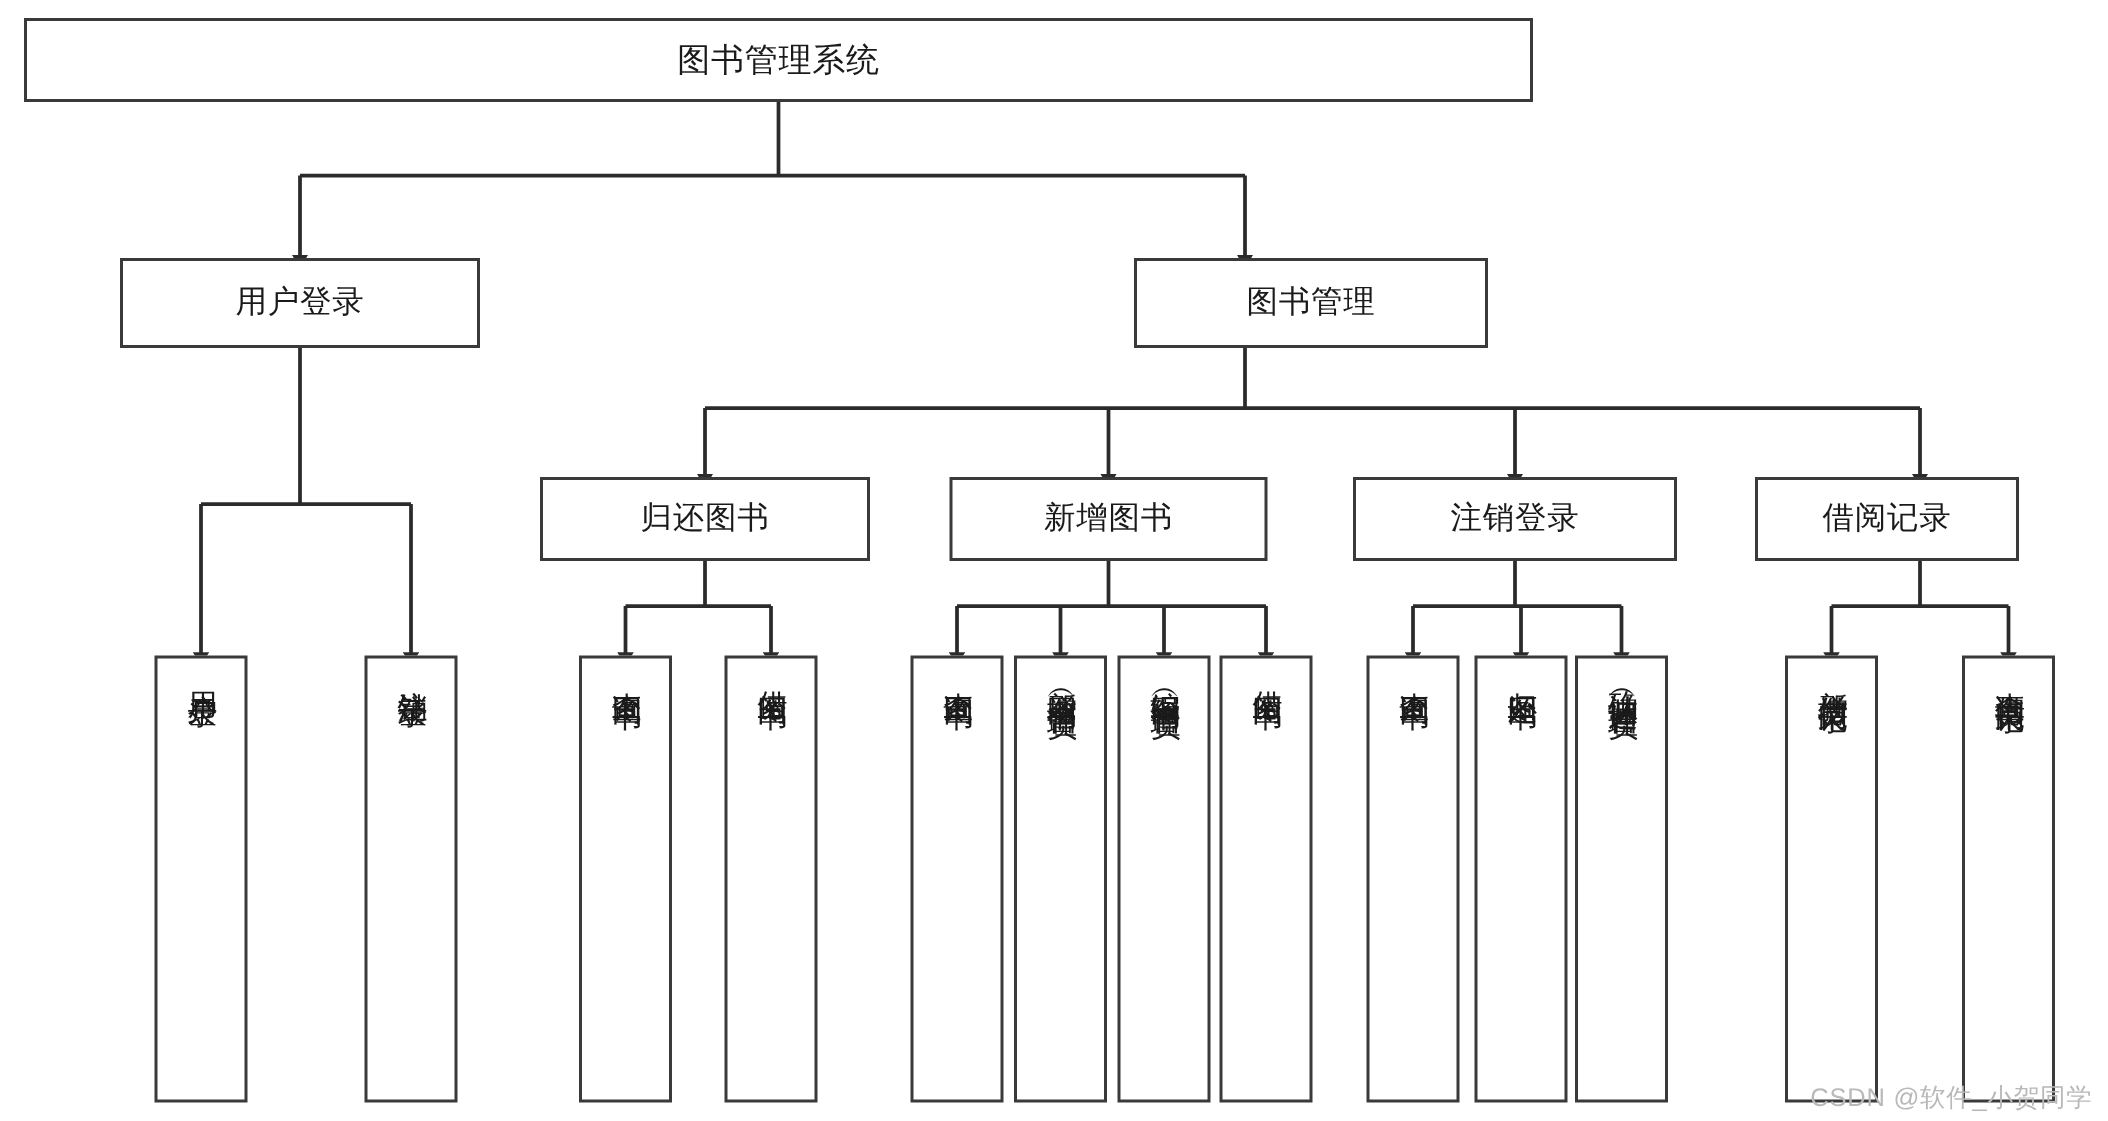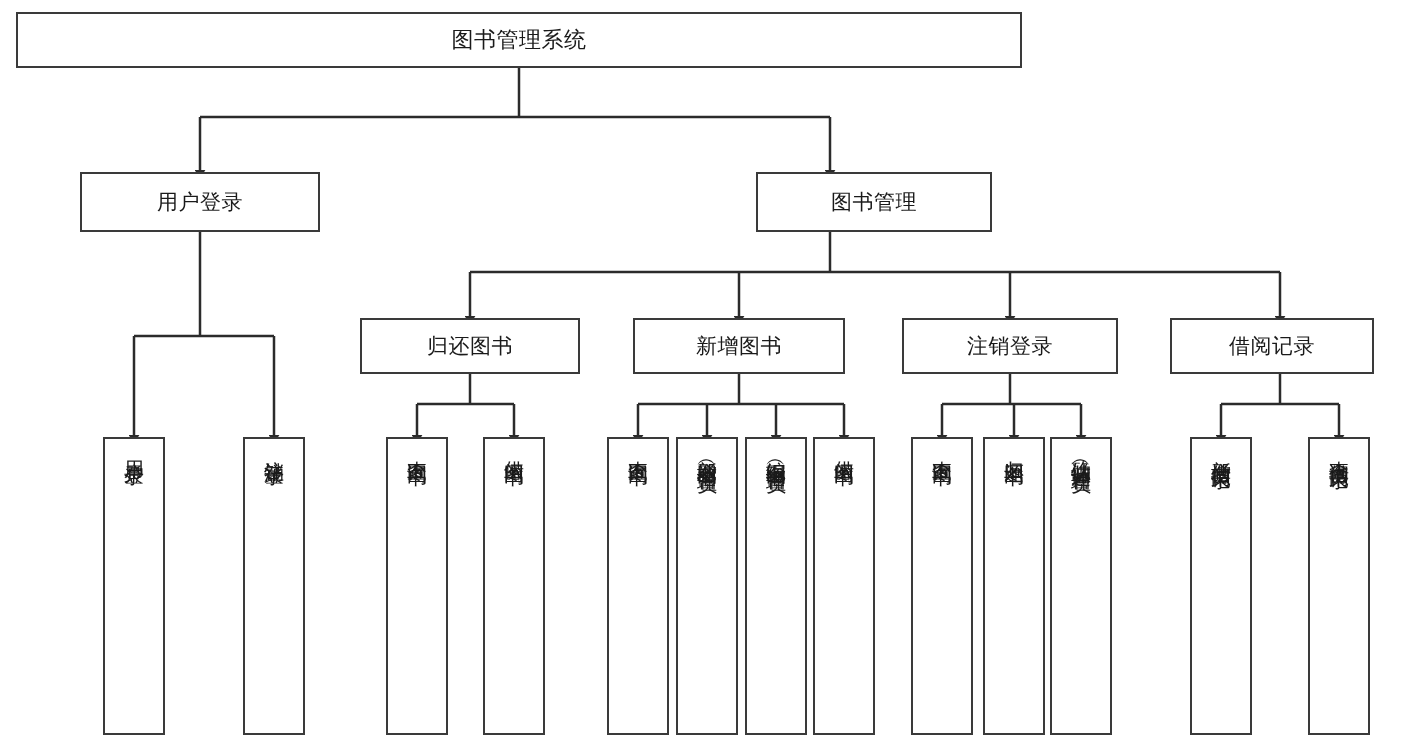--- a/index.html
+++ b/index.html
@@ -131,21 +131,21 @@
       </div>
       <div class="node horizontal" style="left: 360px; top: 318px; width: 220px; height: 56px;">
         <span class="node-label">归还图书</span>
       </div>
       <div class="node horizontal" style="left: 633px; top: 318px; width: 212px; height: 56px;">
         <span class="node-label">新增图书</span>
       </div>
       <div class="node horizontal" style="left: 902px; top: 318px; width: 216px; height: 56px;">
         <span class="node-label">注销登录</span>
       </div>
-      <div class="node horizontal" style="left: 1170px; top: 318px; width: 204px; height: 56px;">
+      <div class="node horizontal" style="left: 1170px; top: 318px; width: 176px; height: 56px;">
         <span class="node-label">借阅记录</span>
       </div>
       <div class="node vertical" style="left: 103px; top: 437px; width: 62px; height: 298px;">
         <span class="node-label">用户登录</span>
       </div>
       <div class="node vertical" style="left: 243px; top: 437px; width: 62px; height: 298px;">
         <span class="node-label">注销登录</span>
       </div>
       <div class="node vertical" style="left: 386px; top: 437px; width: 62px; height: 298px;">
         <span class="node-label">查询图书</span>
@@ -175,13 +175,14 @@
         <span class="node-label">确认归还（管理员）</span>
       </div>
       <div class="node vertical" style="left: 1190px; top: 437px; width: 62px; height: 298px;">
         <span class="node-label">新增借阅记录</span>
       </div>
       <div class="node vertical" style="left: 1308px; top: 437px; width: 62px; height: 298px;">
         <span class="node-label">查询借阅记录</span>
       </div>
     </div>
 
+  <div class="watermark">CSDN @软件_小贺同学</div>
 </div>
 
 </body></html>

